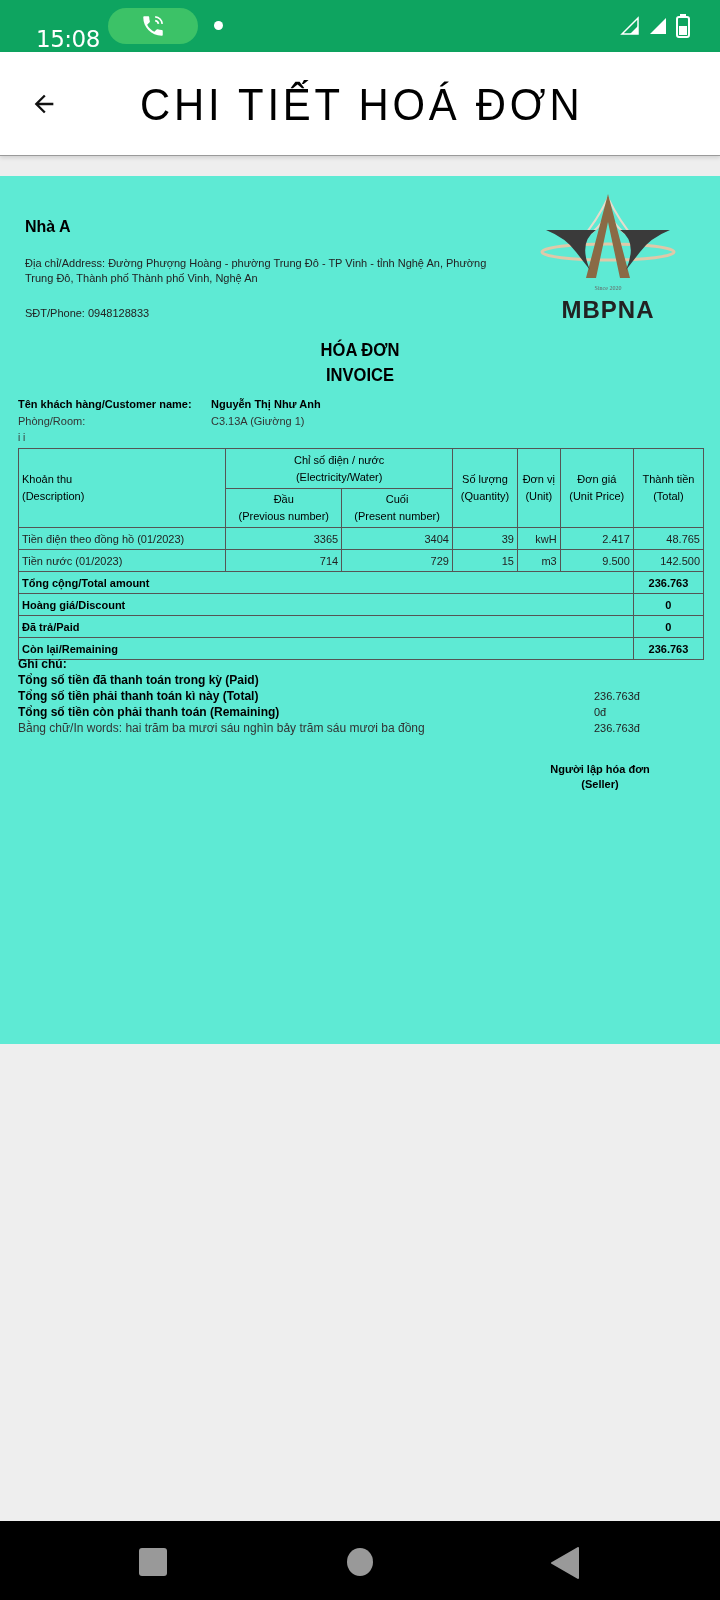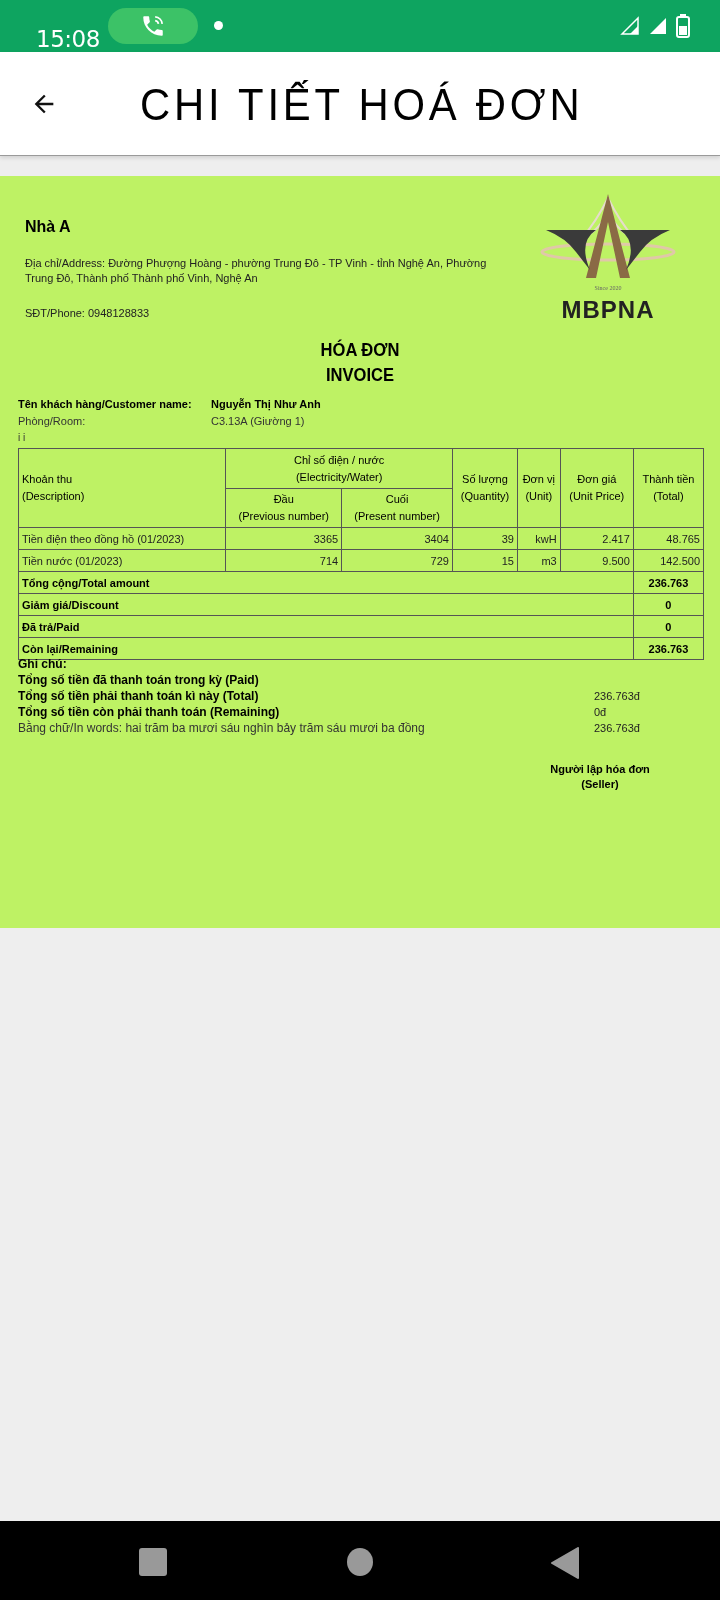--- a/index.html
+++ b/index.html
@@ -7,21 +7,21 @@
   .statusbar { position: absolute; left: 0; top: 0; width: 720px; height: 52px; background: #0ea460; color: #fff; }
   .sb-time { position: absolute; left: 36px; top: 26px; font-size: 23px; font-family: "DejaVu Sans", sans-serif; letter-spacing: -0.5px; }
   .sb-call { position: absolute; left: 108px; top: 8px; width: 90px; height: 36px; border-radius: 18px; background: #3cc267; display: flex; align-items: center; justify-content: center; }
   .sb-dot { position: absolute; left: 214px; top: 21px; width: 9px; height: 9px; border-radius: 50%; background: #fff; }
   .sb-right { position: absolute; right: 30px; top: 14px; display: flex; gap: 8px; align-items: center; }
 
   .appbar { position: absolute; left: 0; top: 52px; width: 720px; height: 104px; background: #fff; border-bottom: 1px solid #9a9a9a; box-shadow: 0 2px 4px rgba(0,0,0,0.12); }
   .back-btn { position: absolute; left: 26px; top: 34px; width: 36px; height: 36px; display: flex; align-items: center; justify-content: center; cursor: pointer; }
   .app-title { position: absolute; left: 140px; top: 28px; font-size: 44px; letter-spacing: 4px; font-family: "Liberation Sans", sans-serif; transform: scaleX(0.95); transform-origin: left; }
 
-  .paper { position: absolute; left: 0; top: 176px; width: 720px; height: 752px; background: #bef264; }
+  .paper { position: absolute; left: 0; top: 176px; width: 720px; height: 868px; background: #5eead4; }
   .company { position: absolute; left: 25px; top: 42px; }
   .company-name { font-size: 16px; font-weight: bold; margin-bottom: 3px; }
   .company-line { font-size: 11px; color: #222; line-height: 15px; width: 480px; margin-top: 20px; }
   .logo { position: absolute; left: 538px; top: 16px; width: 140px; height: 138px; }
   .logo-text { position: absolute; left: 0; top: 104px; width: 140px; text-align: center; font-size: 24px; font-weight: bold; letter-spacing: 1px; color: #222; }
   .logo-since { position: absolute; left: 0; top: 93px; width: 140px; text-align: center; font-size: 6px; color: #666; font-family: "Liberation Serif", serif; }
 
   .inv-title { position: absolute; left: 0; width: 720px; text-align: center; font-size: 18px; font-weight: bold; transform: scaleX(0.92); }
   .cust { position: absolute; left: 18px; font-size: 11px; }
   .cust .lbl { display: inline-block; width: 193px; }
@@ -150,21 +150,21 @@
       <td>15</td>
       <td>m3</td>
       <td>9.500</td>
       <td>142.500</td>
     </tr>
     <tr class="sum">
       <td colspan="6">Tổng cộng/Total amount</td>
       <td class="val">236.763</td>
     </tr>
     <tr class="sum">
-      <td colspan="6">Giảm giá/Discount</td>
+      <td colspan="6">Hoàng giá/Discount</td>
       <td class="val">0</td>
     </tr>
     <tr class="sum">
       <td colspan="6">Đã trả/Paid</td>
       <td class="val">0</td>
     </tr>
     <tr class="sum">
       <td colspan="6">Còn lại/Remaining</td>
       <td class="val">236.763</td>
     </tr>

